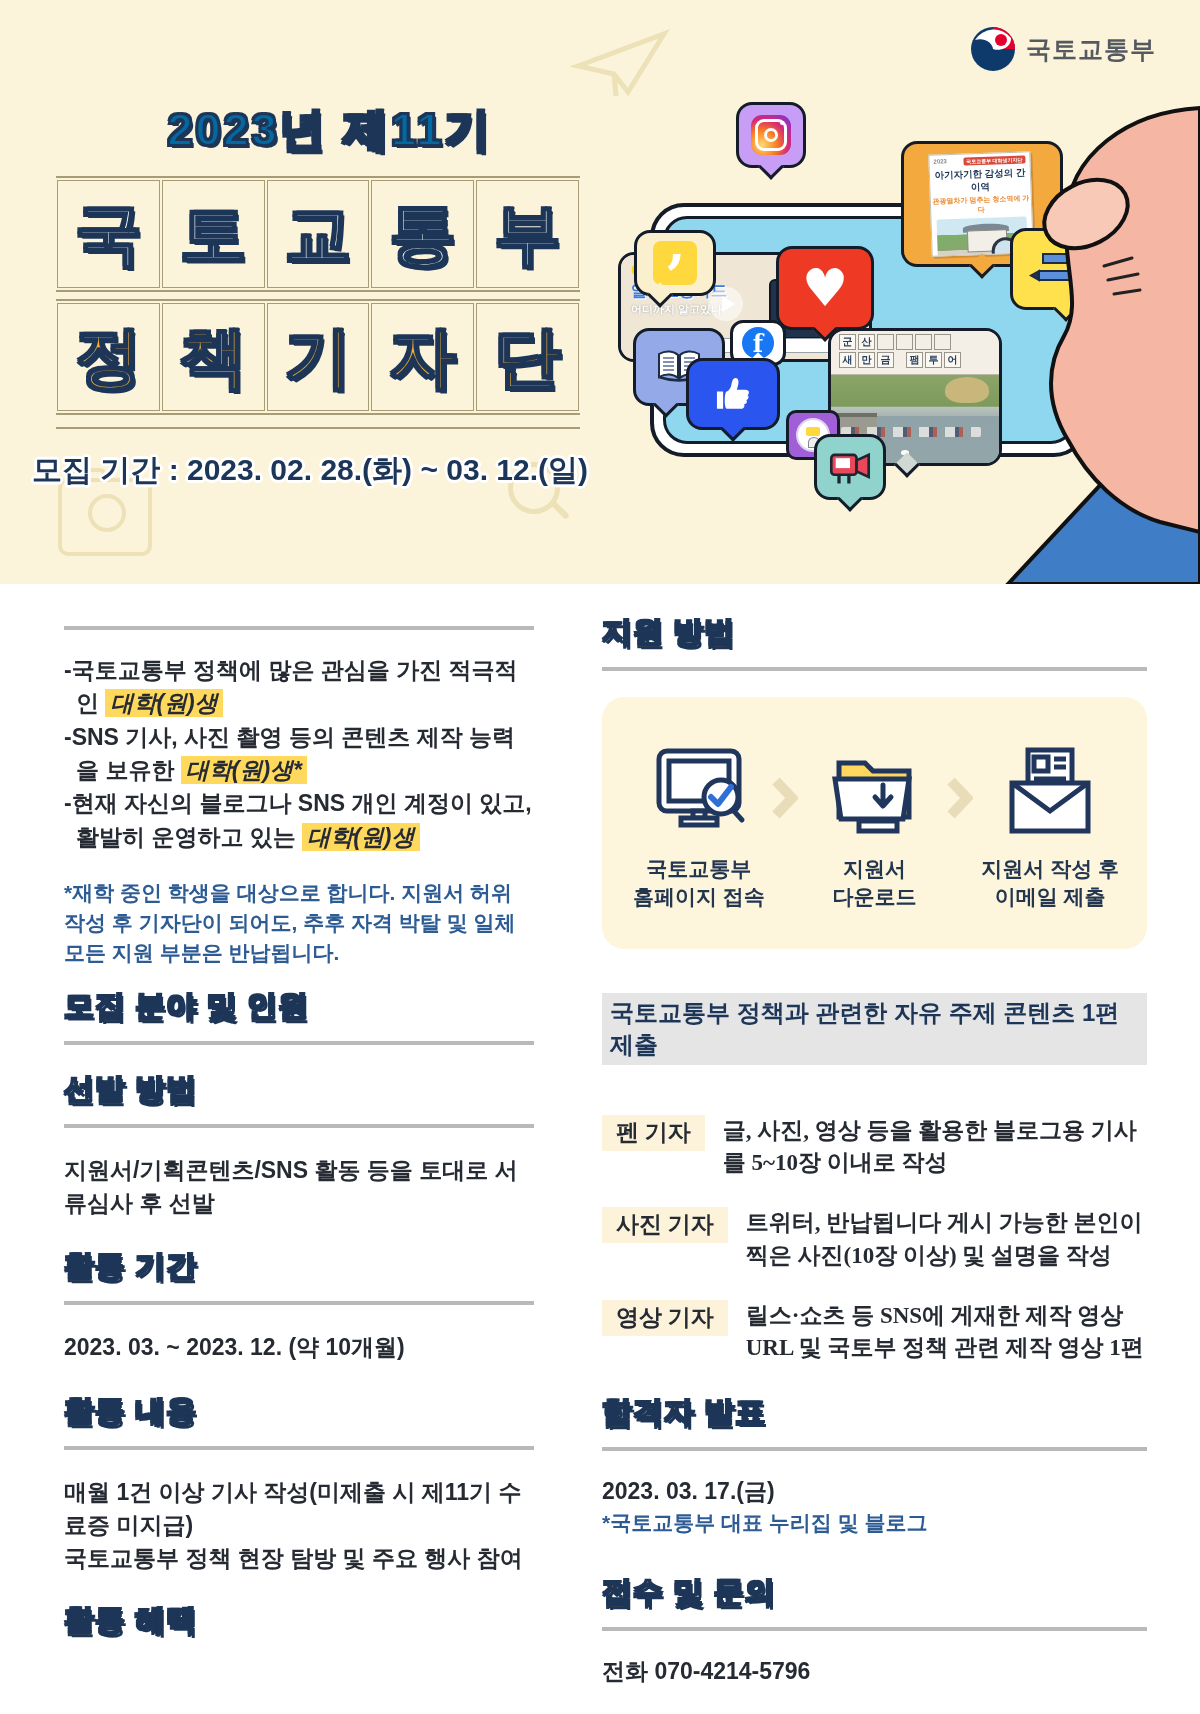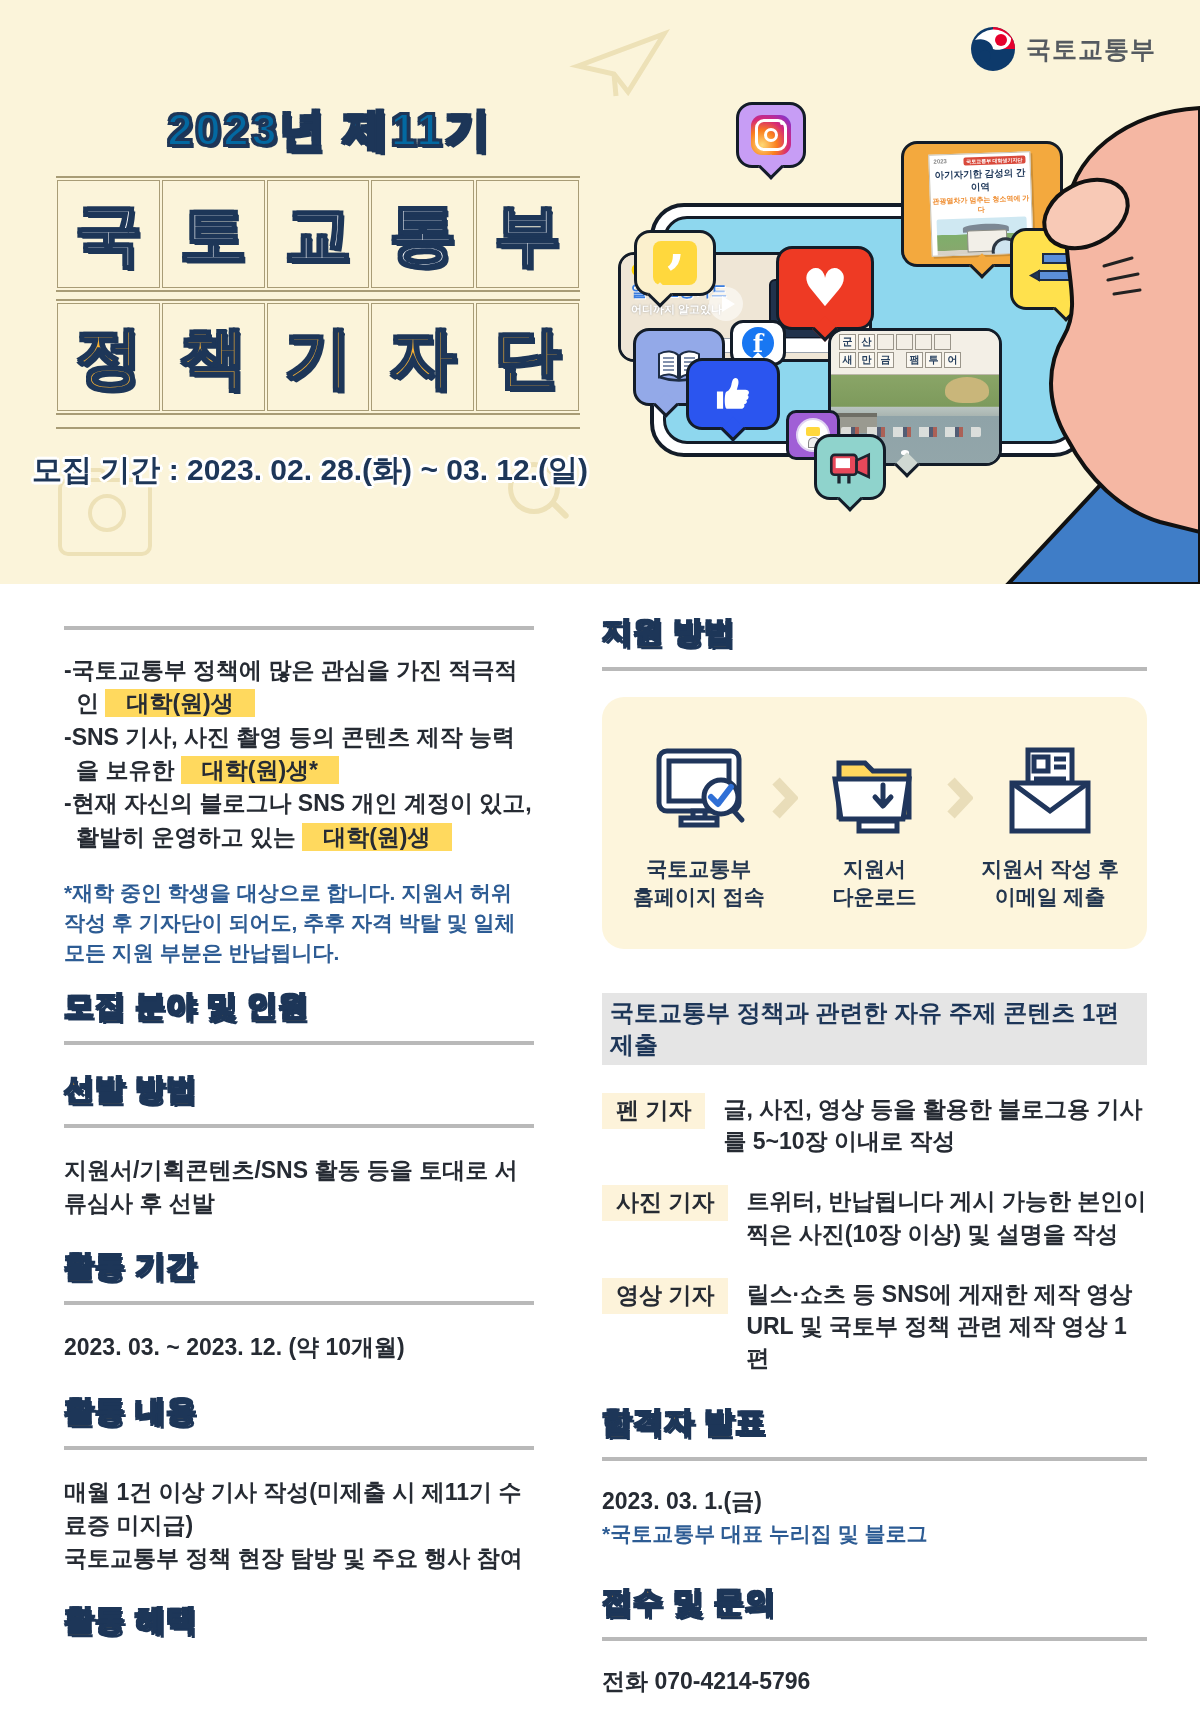--- a/index.html
+++ b/index.html
@@ -120,32 +120,32 @@
   
   .col{position:absolute;top:612px;}
   .col-left{left:64px;width:470px;}
   .col-right{left:602px;width:545px;}
   .sec-h{font-size:30px;font-weight:800;color:#f6a62e;letter-spacing:1px;
     -webkit-text-stroke:1.4px #1d3658;
     text-shadow:2.5px 2.5px 0 #1d3658,-1.5px -1.5px 0 #1d3658,1.5px -1.5px 0 #1d3658,-1.5px 1.5px 0 #1d3658;}
   .rule{height:4px;background:#b9b9b9;margin-top:14px;}
   .body-t{font-size:23px;font-weight:600;color:#262b33;line-height:1.45;}
   .note-t{font-size:21px;font-weight:600;color:#2d5c94;line-height:1.42;}
-  .hl{background:#ffd95e;padding:1px 21px;}
+  .hl{background:#ffd95e;padding:1px 5px;font-style:italic;}
   .q-items{margin-top:24px;}
   .q-item{padding-left:12px;text-indent:-12px;}
 
   .steps-box{margin-top:26px;background:#fdf5dc;border-radius:22px;height:252px;box-sizing:border-box;padding:46px 24px 0;display:flex;align-items:flex-start;justify-content:space-between;}
   .step{width:158px;text-align:center;}
   .step .ic{height:96px;display:flex;align-items:center;justify-content:center;}
   .step .lbl{margin-top:16px;font-size:21px;font-weight:700;color:#23364f;line-height:1.35;}
   .chev{margin-top:34px;flex:0 0 30px;}
 
   .hl-title{margin-top:44px;display:inline-block;background:#e5e5e5;padding:4px 8px;font-size:24px;font-weight:800;color:#1d3658;}
-  .roles{margin-top:28px;}
+  .roles{margin-top:50px;font-family:Liberation Serif, serif;}
   .role{display:flex;margin-bottom:28px;}
   .role .chip{flex:0 0 auto;height:34px;background:#fdf3da;padding:2px 14px 0;font-size:23px;font-weight:700;color:#262b33;margin-right:18px;}
   .role .desc{font-size:23px;font-weight:600;color:#262b33;line-height:1.4;}
   .mt26{margin-top:26px;}.mt24{margin-top:24px;}.mt18{margin-top:18px;}.mt28{margin-top:28px;}.mt34{margin-top:34px;}
 </style>
 </head>
 <body>
 
 <div class="poster">
 
@@ -488,21 +488,21 @@
         <div class="role">
           <div class="chip">영상 기자</div>
           <div class="desc">릴스·쇼츠 등 SNS에 게재한 제작 영상 URL 및 국토부 정책 관련 제작 영상 1편</div>
         </div>
       </div>
     </div>
 
     <div class="mt28">
       <div class="sec-h">합격자 발표</div>
       <div class="rule"></div>
-      <div class="body-t mt24">2023. 03. 1.(금)</div>
+      <div class="body-t mt24">2023. 03. 17.(금)</div>
       <div class="note-t">*국토교통부 대표 누리집 및 블로그</div>
     </div>
 
     <div class="mt34">
       <div class="sec-h">접수 및 문의</div>
       <div class="rule"></div>
       <div class="body-t mt24">전화 070-4214-5796</div>
 
     </div>
   </div>

